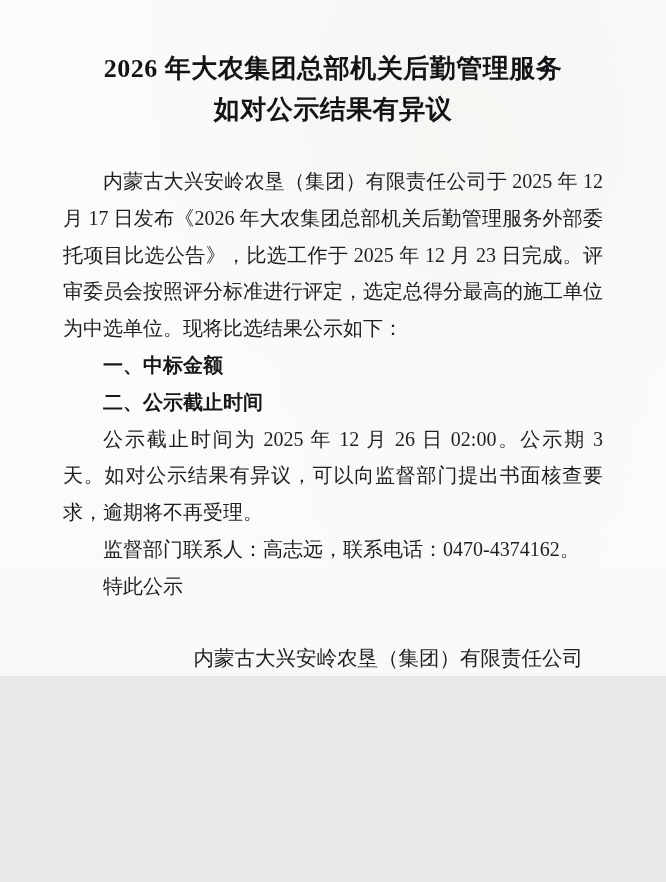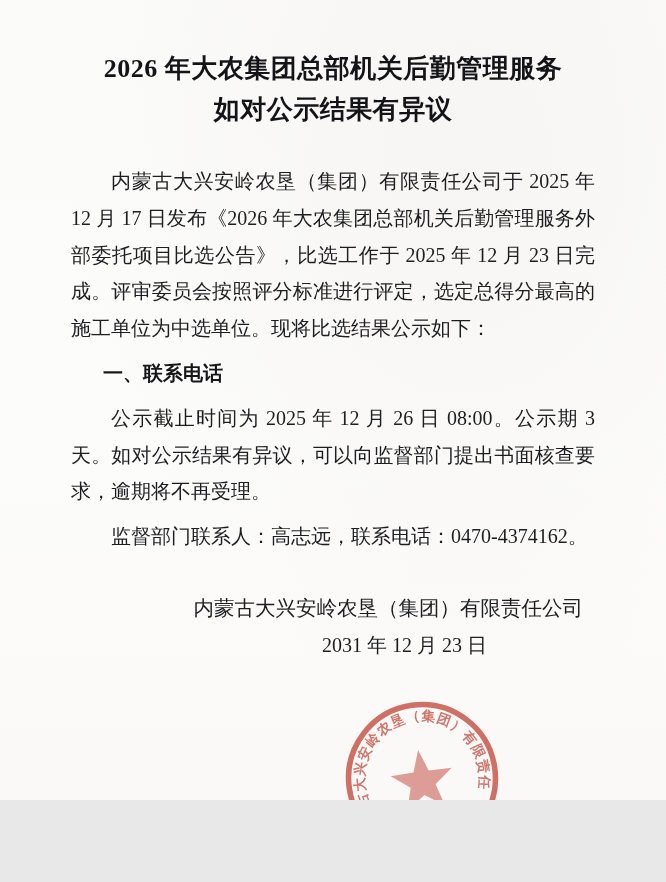--- a/index.html
+++ b/index.html
@@ -3,21 +3,21 @@
 <meta charset="utf-8">
 <style>
   html, body {
     margin: 0;
     padding: 0;
     background: #e8e8e8;
   }
   .page {
     position: relative;
     width: 666px;
-    height: 800px;
+    height: 676px;
     margin: 0 auto;
     overflow: hidden;
     background:
       radial-gradient(ellipse at 70% 20%, rgba(240,238,234,0.45), rgba(255,255,255,0) 60%),
       linear-gradient(180deg, #fbfbfa 0%, #fcfcfb 55%, #faf9f8 100%);
     color: #1e1e22;
     font-family: "Liberation Serif", serif;
   }
   .title {
     margin: 48px 40px 33px;
@@ -29,21 +29,21 @@
     color: #141418;
   }
   .title span { display: block; }
   .body-text {
     margin: 0 63px;
     font-size: 20px;
     line-height: 36.8px;
     text-align: justify;
   }
   .para {
-    margin: 8px;
+    margin: 0;
     text-indent: 2em;
   }
   .heading {
     margin: 0;
     text-indent: 2em;
     font-family: "Liberation Sans", sans-serif;
     font-weight: 700;
     font-size: 20px;
     color: #17171b;
   }
@@ -88,23 +88,25 @@
 
 <div class="page">
 
   <h1 class="title">
     <span>2026 年大农集团总部机关后勤管理服务</span>
     <span>如对公示结果有异议</span>
   </h1>
 
   <div class="body-text">
     <p class="para">内蒙古大兴安岭农垦（集团）有限责任公司于 2025 年 12 月 17 日发布《2026 年大农集团总部机关后勤管理服务外部委托项目比选公告》，比选工作于 2025 年 12 月 23 日完成。评审委员会按照评分标准进行评定，选定总得分最高的施工单位为中选单位。现将比选结果公示如下：</p>
-    <p class="heading">一、联系电话</p>
-    <p class="para">公示截止时间为 2025 年 12 月 26 日 08:00。公示期 3 天。如对公示结果有异议，可以向监督部门提出书面核查要求，逾期将不再受理。</p>
+    <p class="heading">一、中标金额</p>
+    <p class="heading">二、公示截止时间</p>
+    <p class="para">公示截止时间为 2025 年 12 月 26 日 02:00。公示期 3 天。如对公示结果有异议，可以向监督部门提出书面核查要求，逾期将不再受理。</p>
     <p class="para">监督部门联系人：高志远，联系电话：0470-4374162。</p>
+    <p class="para">特此公示</p>
   </div>
 
   <div class="signature-block">
     <div class="signature-company">内蒙古大兴安岭农垦（集团）有限责任公司</div>
     <div class="signature-date">2031 年 12 月 23 日</div>
   </div>
 
   <div class="seal">
     <svg viewBox="0 0 158 158" xmlns="http://www.w3.org/2000/svg">
       <defs>

